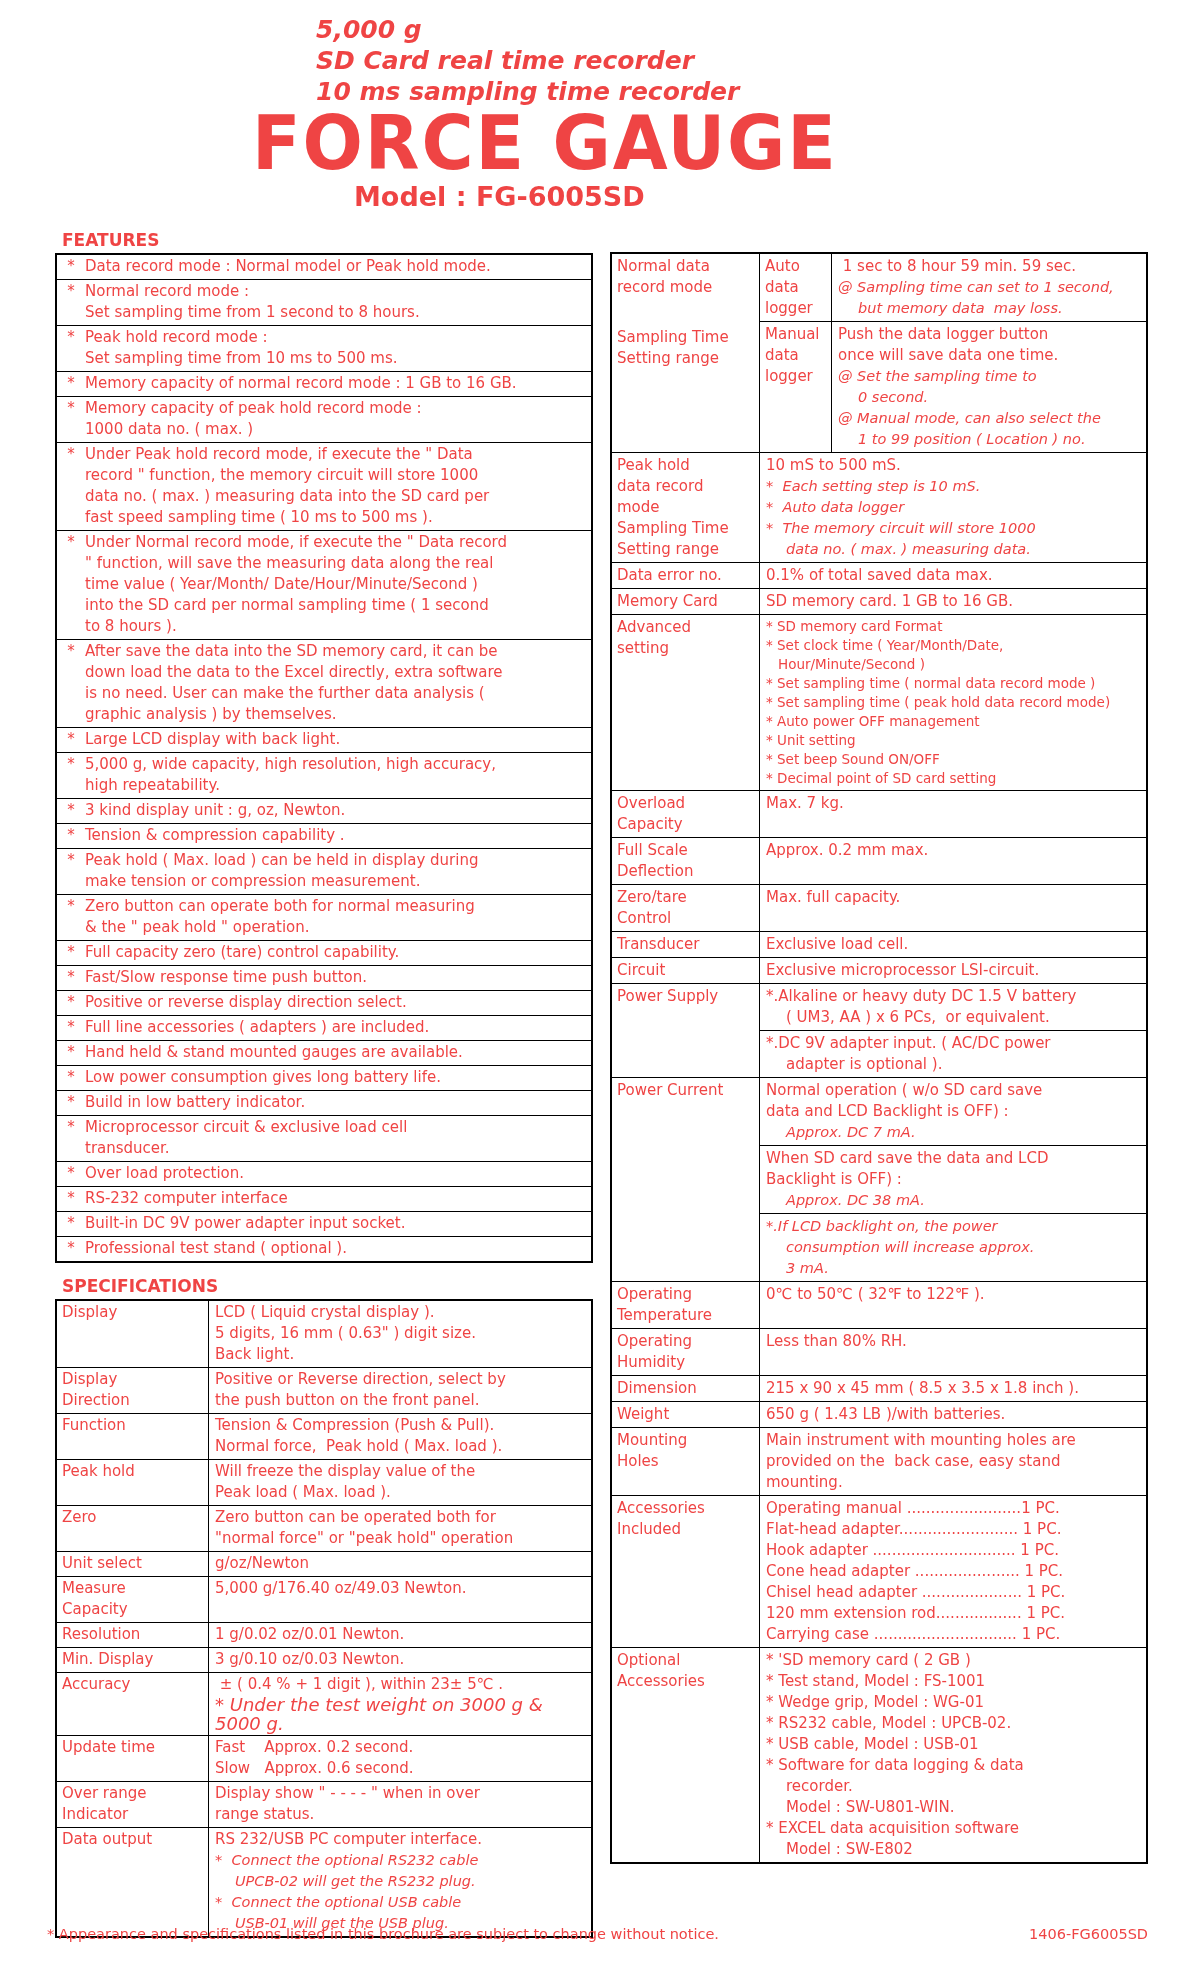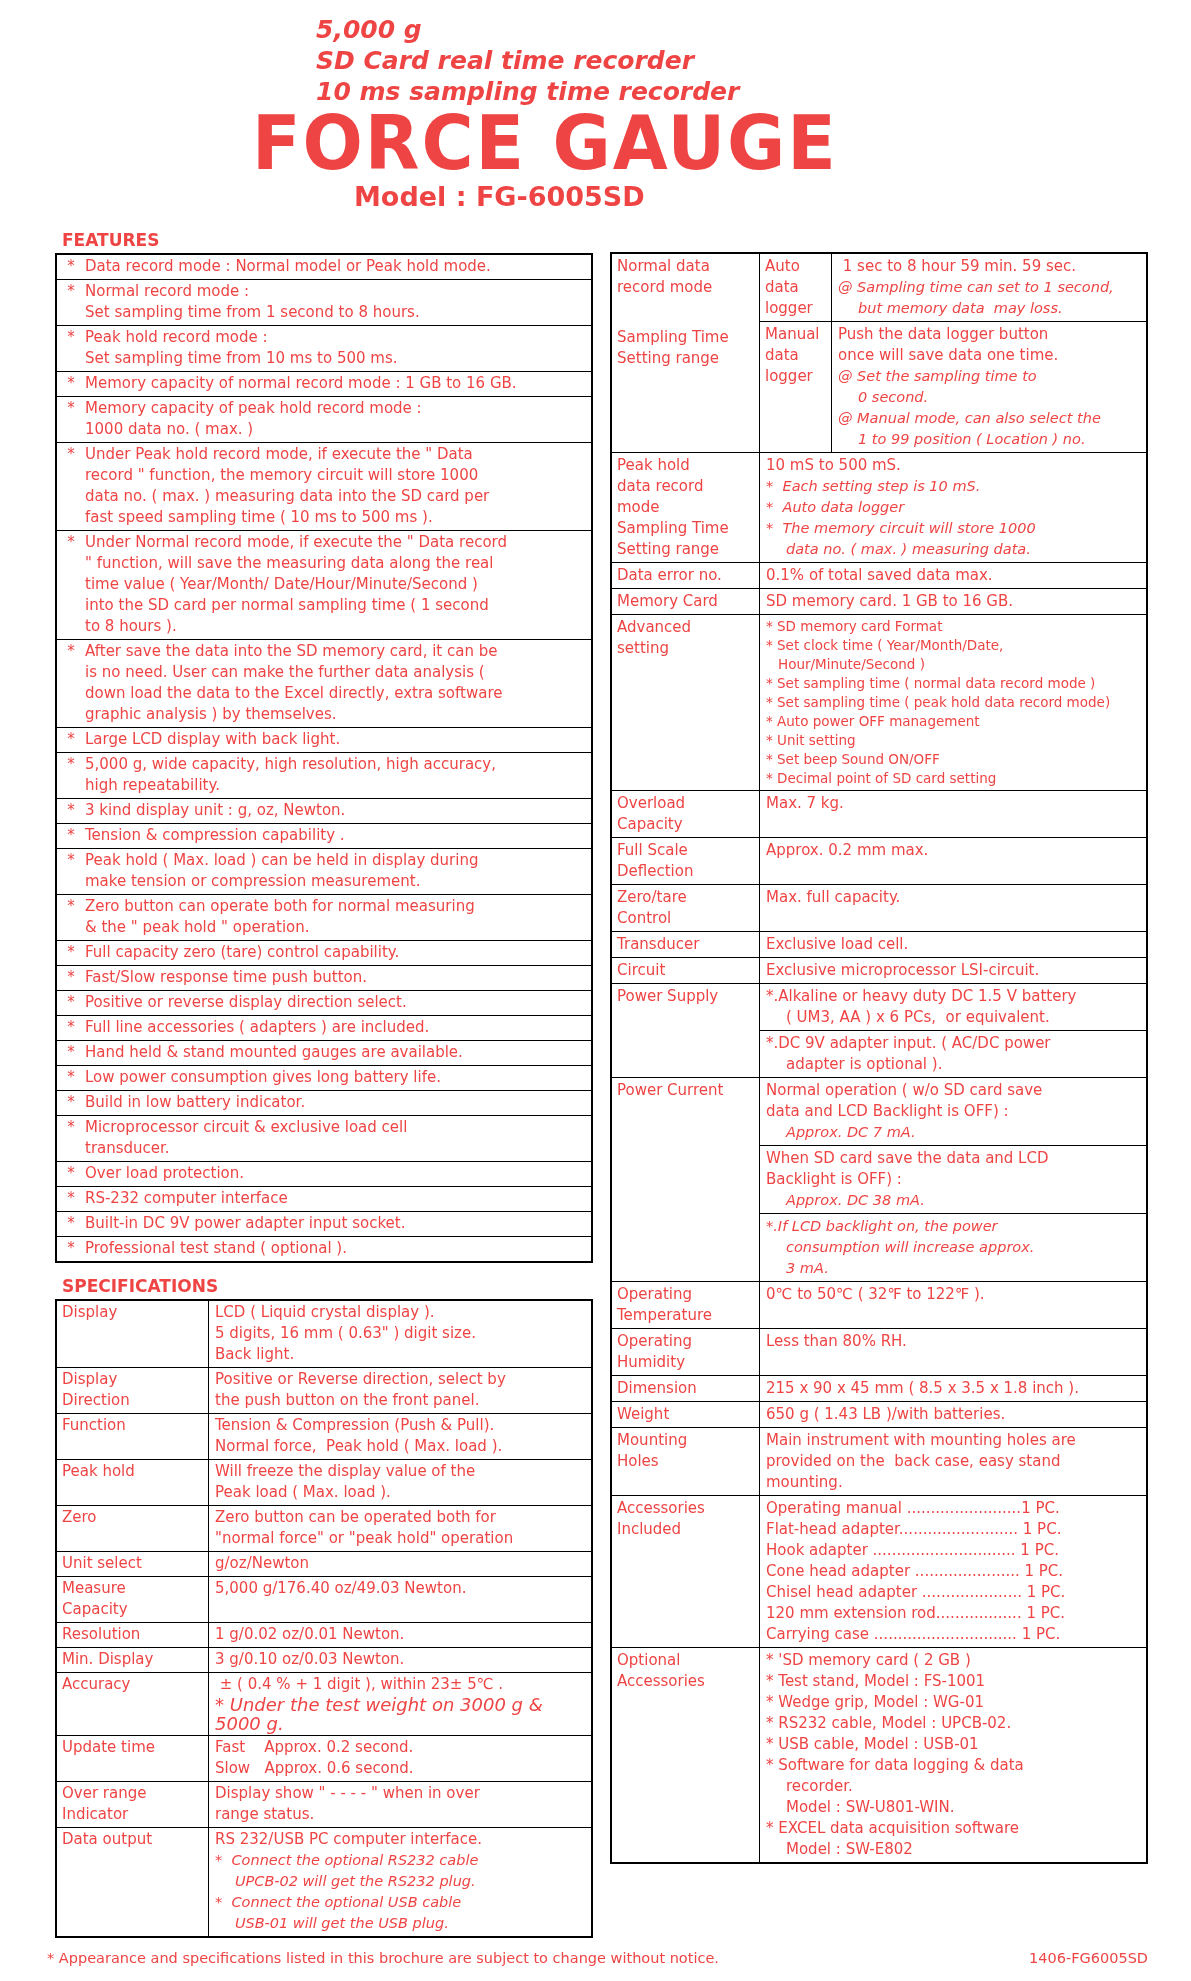--- a/index.html
+++ b/index.html
@@ -40,21 +40,21 @@
   .r-value{flex:1;padding:2px 4px 2px 6px;}
   .r-right{flex:1;display:flex;flex-direction:column;}
   .r-subrow{display:flex;border-bottom:1px solid #000;flex:none;}
   .r-subrow:last-child{border-bottom:none;}
   .r-sub{width:64px;flex:none;border-right:1px solid #000;padding:2px 2px 2px 5px;}
   .r-block{border-bottom:1px solid #000;padding:2px 4px 2px 6px;}
   .r-block:last-child{border-bottom:none;}
   .lb2{margin-top:29px;}
   
   .foot{position:absolute;left:47px;right:43px;top:1926px;display:flex;
-        justify-content:space-between;font-size:14.5px;margin-top:24px;}
+        justify-content:space-between;font-size:14.5px;}
 </style>
 </head>
 <body>
 
 <div class="page">
 
   <div class="hdr">
     <div class="tag">5,000 g</div>
     <div class="tag">SD Card real time recorder</div>
     <div class="tag">10 ms sampling time recorder</div>
@@ -114,22 +114,22 @@
             <div class="ln">" function, will save the measuring data along the real</div>
             <div class="ln">time value ( Year/Month/ Date/Hour/Minute/Second )</div>
             <div class="ln">into the SD card per normal sampling time ( 1 second</div>
             <div class="ln">to 8 hours ).</div>
           </div>
         </div>
         <div class="f-row">
           <div class="star">*</div>
           <div class="flines">
             <div class="ln">After save the data into the SD memory card, it can be</div>
+            <div class="ln">down load the data to the Excel directly, extra software</div>
             <div class="ln">is no need. User can make the further data analysis (</div>
-            <div class="ln">down load the data to the Excel directly, extra software</div>
             <div class="ln">graphic analysis ) by themselves.</div>
           </div>
         </div>
         <div class="f-row">
           <div class="star">*</div>
           <div class="flines">
             <div class="ln">Large LCD display with back light.</div>
           </div>
         </div>
         <div class="f-row">

